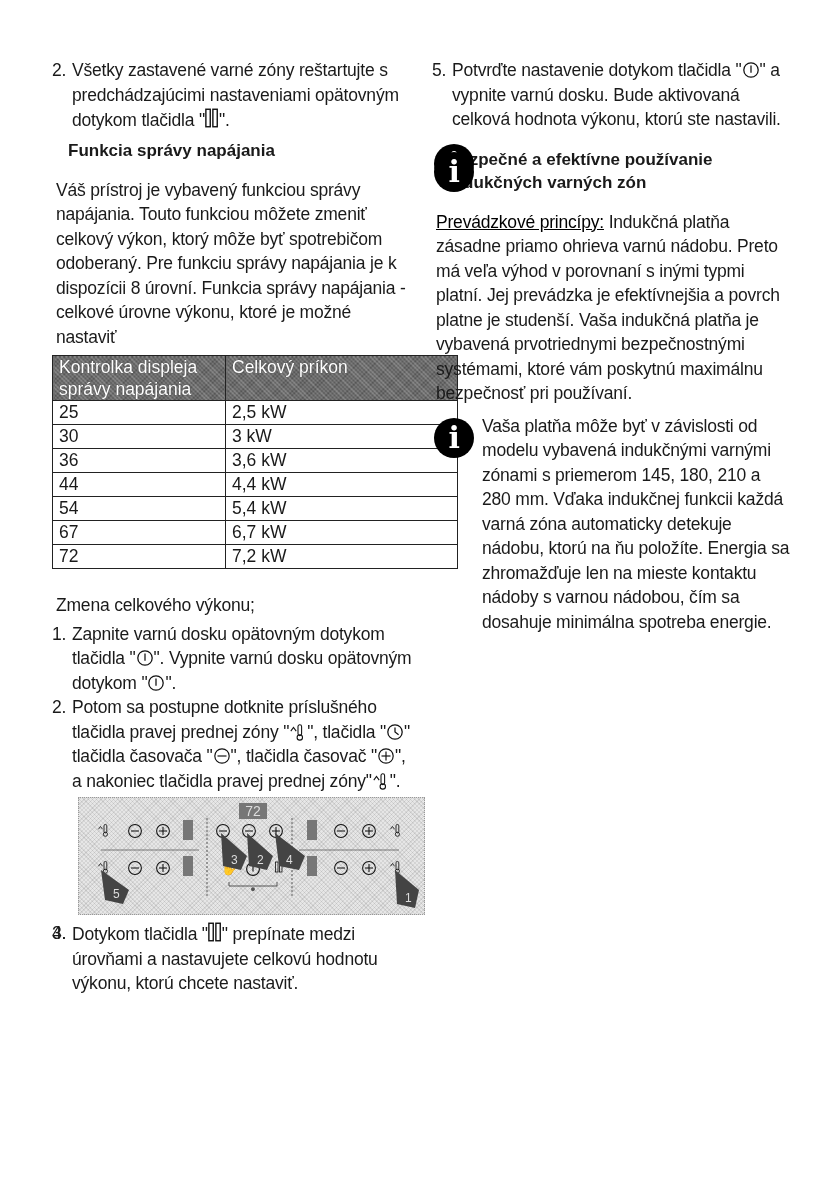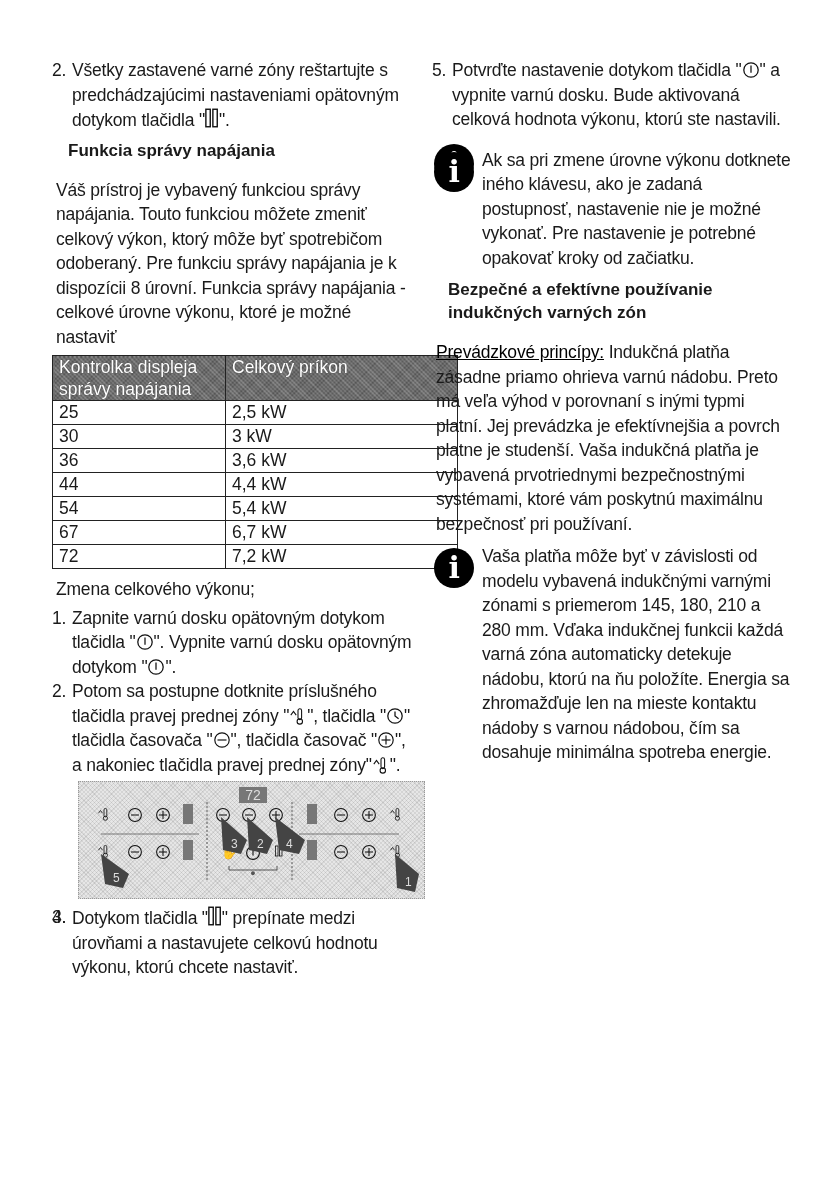--- a/index.html
+++ b/index.html
@@ -7,21 +7,21 @@
          font-family: "Liberation Sans", sans-serif; color: #1a1a1a; }
   .col { position: absolute; top: 58px; }
   .col-left { left: 52px; width: 360px; }
   .col-right { left: 432px; width: 360px; }
   .p { font-size: 17.5px; line-height: 24.5px; margin: 4px; letter-spacing: -0.2px; }
   .step { position: relative; padding-left: 20px; font-size: 17.5px; line-height: 24.5px; margin: 0; letter-spacing: -0.2px; }
   .step .num { position: absolute; left: 0; top: 0; }
   .h { font-weight: bold; font-size: 17px; line-height: 23px; margin: 16px; letter-spacing: 0px; }
   .subhead { font-weight: normal; color: #000; text-decoration: underline; }
   .ico-inline { display: inline-block; vertical-align: -3px; }
-  table.pw { border-collapse: collapse; width: 406px; margin-top: 6px; margin-bottom: 8px; font-size: 17.5px; }
+  table.pw { border-collapse: collapse; width: 406px; margin-top: 6px; margin-bottom: 24px; font-size: 17.5px; }
   table.pw th, table.pw td { border: 1.5px solid #222; padding: 0 6px; text-align: left; }
   table.pw th { font-weight: normal; color: #fff; vertical-align: top; line-height: 22px;
      background-color: #6a6a6a;
      background-image: repeating-linear-gradient(45deg, rgba(255,255,255,0.25) 0 1px, transparent 1px 3px),
                        repeating-linear-gradient(-45deg, rgba(0,0,0,0.25) 0 1px, transparent 1px 3px);
      text-shadow: 0 0 1px #333; }
   table.pw td { line-height: 23px; height: 23px; }
   table.pw td:first-child, table.pw th:first-child { width: 160px; }
   .note { position: relative; padding-left: 50px; font-size: 17.5px; line-height: 24.5px; margin: 0; letter-spacing: -0.2px; }
   .note .info { position: absolute; left: 2px; top: 4px; width: 40px; height: 40px; border-radius: 50%; background: #000;
@@ -228,21 +228,20 @@
         <use href="#sym-power"></use>
       </svg><span>" a vypnite varnú dosku. Bude aktivovaná celková hodnota výkonu, ktorú ste nastavili.</span>
   </p>
 
   <p class="note" style="margin-top:8px">
     <span class="info">i</span>
   </p>
 
   <p class="note" style="margin-top:16px">
     <span class="info">i</span>
-    <span>Ak sa pri zmene úrovne výkonu dotknete iného klávesu, ako je zadaná postupnosť, nastavenie nie je možné vykonať. Pre nastavenie je potrebné opakovať kroky od začiatku.</span>
   </p>
 
   <p class="h" style="margin-top:8px">Bezpečné a efektívne používanie indukčných varných zón</p>
   <p class="p"><span class="subhead">Prevádzkové princípy:</span><span> Indukčná platňa zásadne priamo ohrieva varnú nádobu. Preto má veľa výhod v porovnaní s inými typmi platní. Jej prevádzka je efektívnejšia a povrch platne je studenší. Vaša indukčná platňa je vybavená prvotriednymi bezpečnostnými systémami, ktoré vám poskytnú maximálnu bezpečnosť pri používaní.</span></p>
 
   <p class="note" style="margin-top:8px">
     <span class="info">i</span>
     <span>Vaša platňa môže byť v závislosti od modelu vybavená indukčnými varnými zónami s priemerom 145, 180, 210 a 280 mm. Vďaka indukčnej funkcii každá varná zóna automaticky detekuje nádobu, ktorú na ňu položíte. Energia sa zhromažďuje len na mieste kontaktu nádoby s varnou nádobou, čím sa dosahuje minimálna spotreba energie.</span>
   </p>
 </div>

